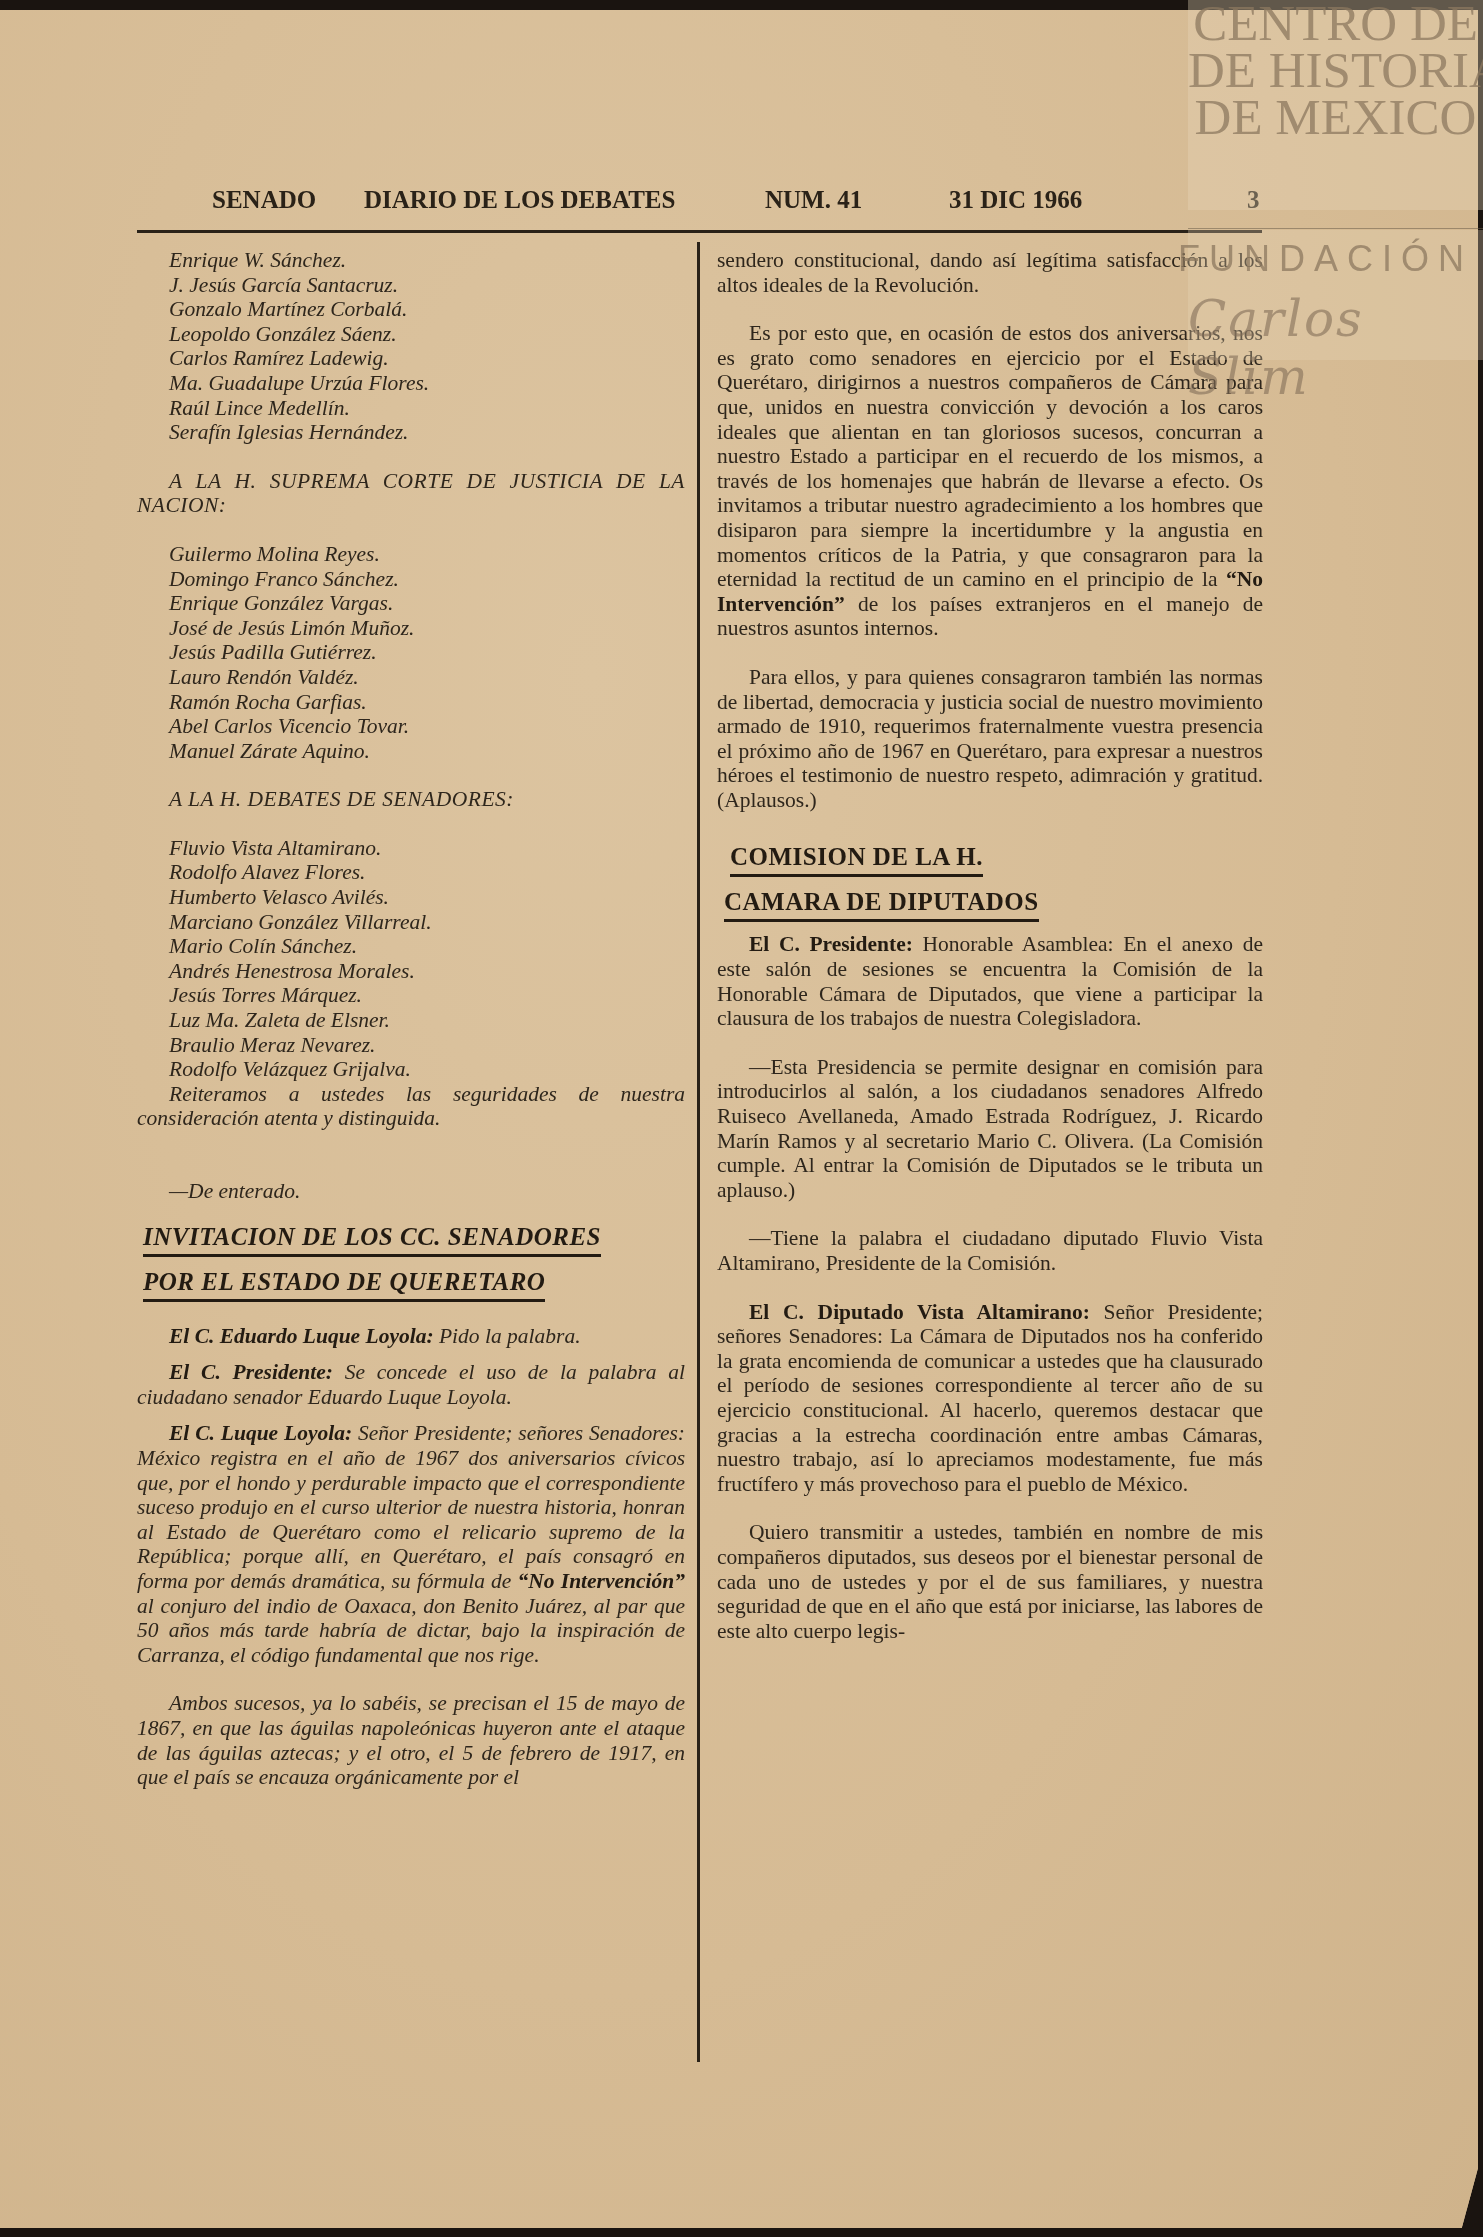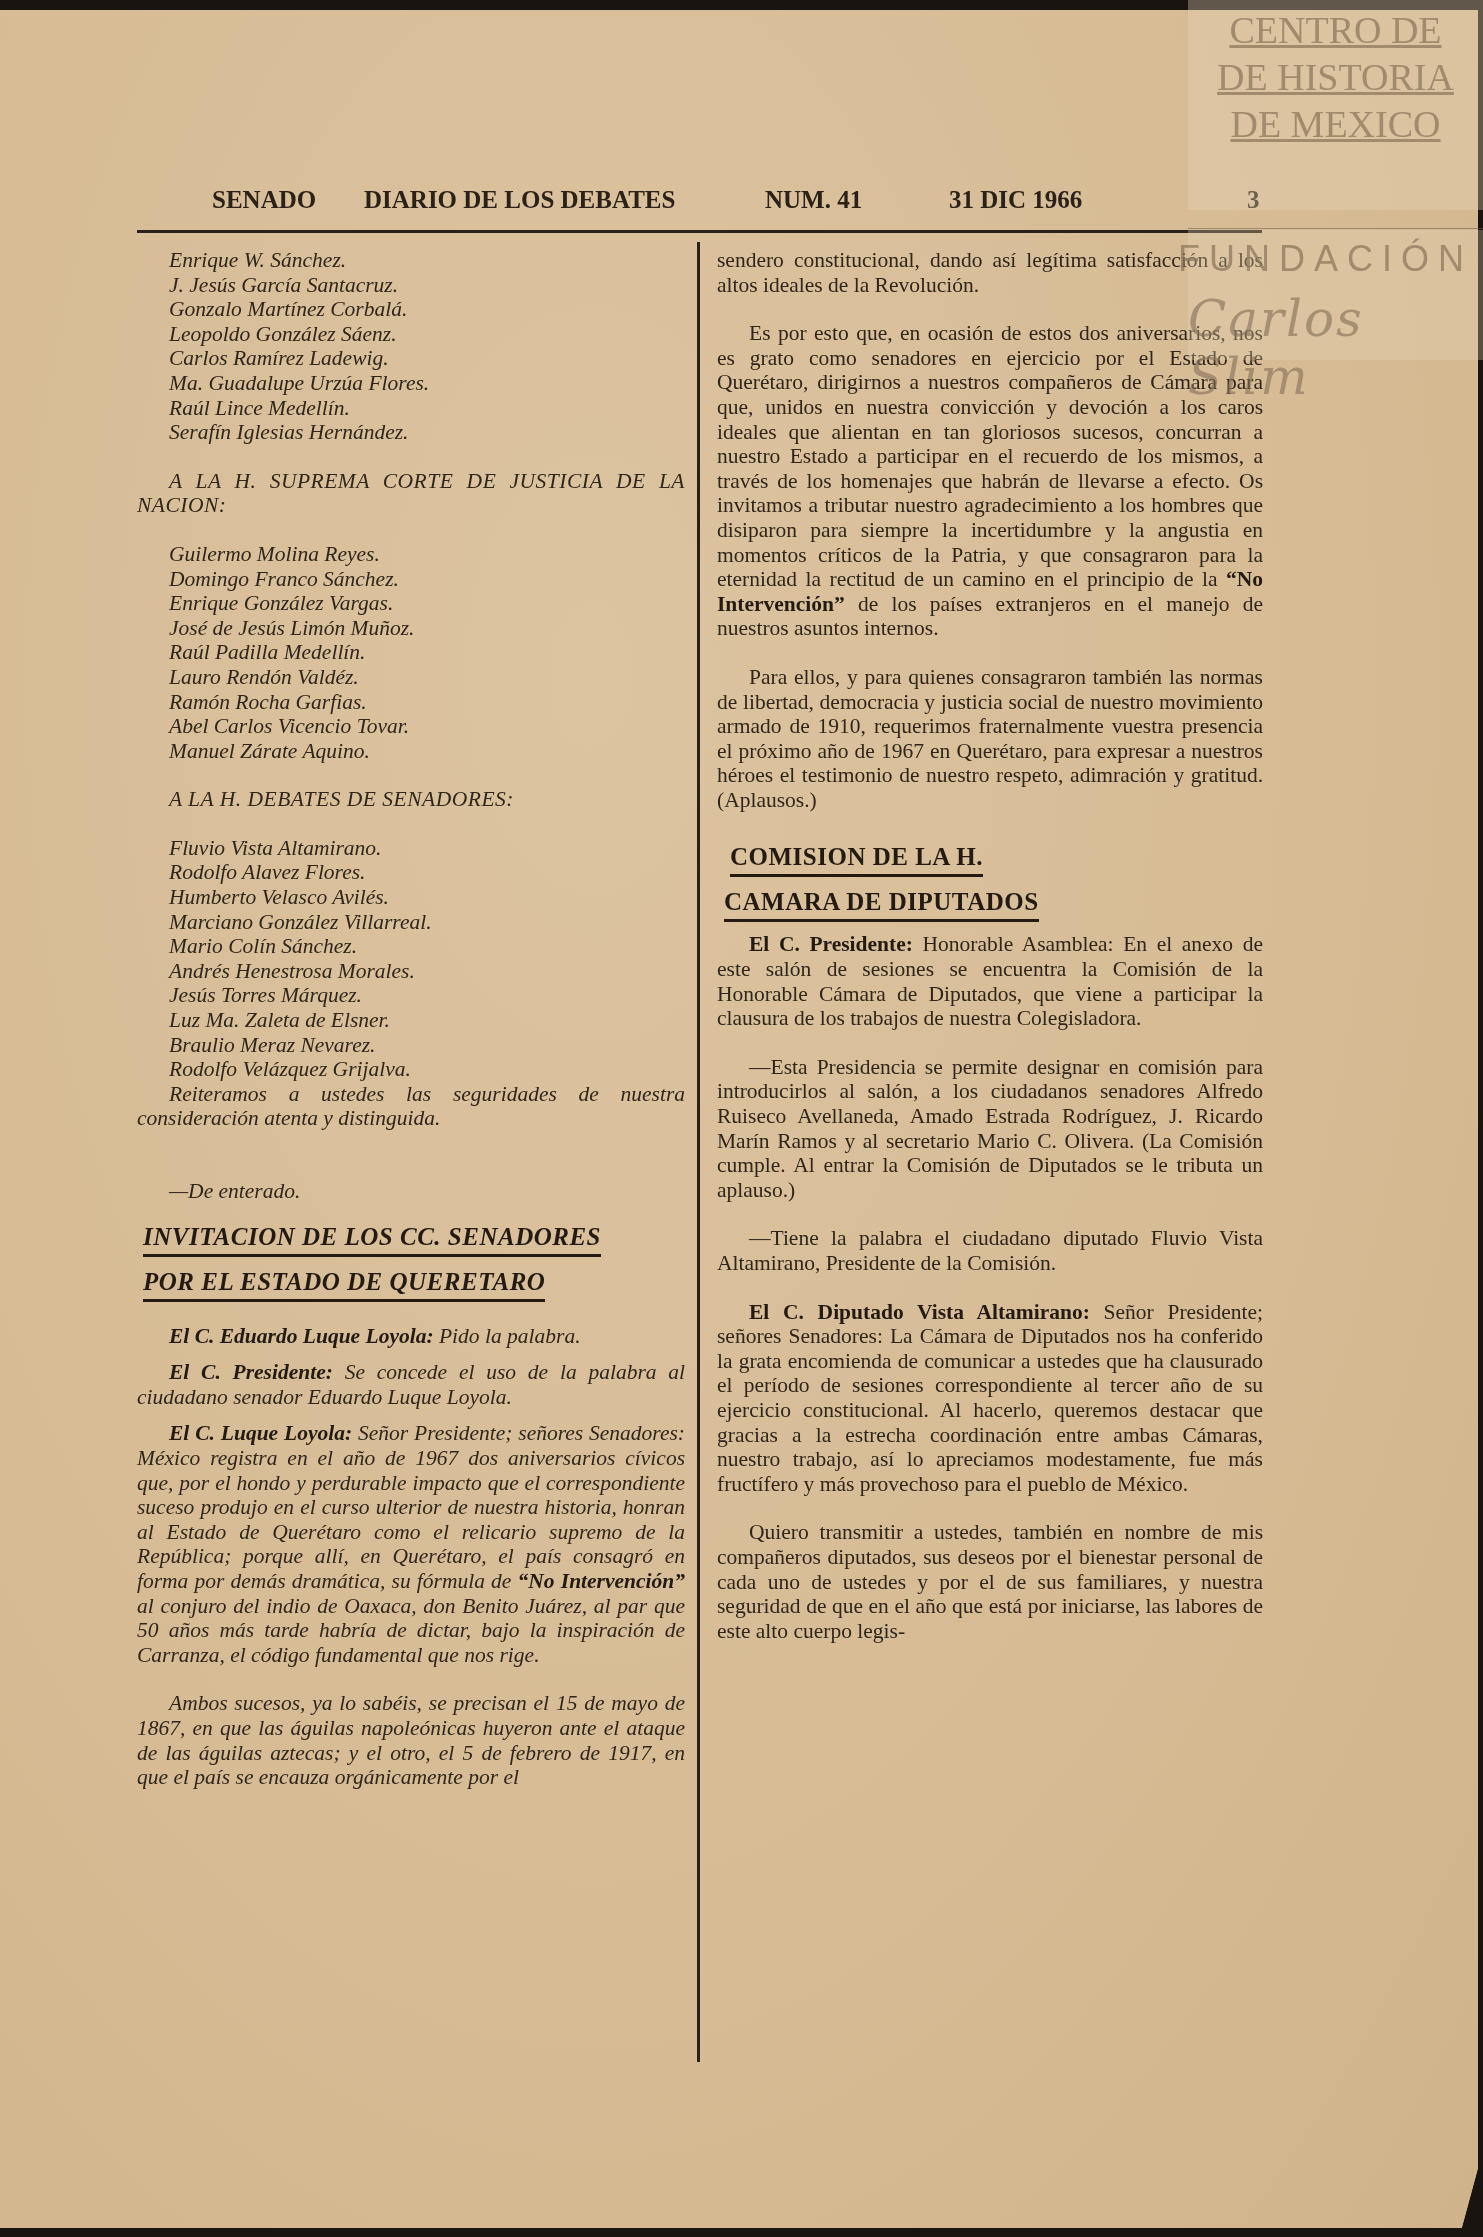--- a/index.html
+++ b/index.html
@@ -37,22 +37,22 @@
   .section-head {
     font-weight: bold; font-size: 25px; line-height: 30px; color: #231b12;
     display: inline-block; border-bottom: 3px solid #231b12; padding-bottom: 2px; margin: 6px 0 10px 6px;
     letter-spacing: 0.5px; white-space: nowrap;
   }
 
   .watermark {
     position: absolute; left: 1188px; top: 0; width: 295px; height: 210px;
     background: rgba(232, 214, 186, 0.35);
     color: rgba(140, 120, 95, 0.75);
-    font-family: "Liberation Serif", serif; font-size: 38px; line-height: 47px; text-align: center;
-    padding-top: 7px; box-sizing: border-box; text-decoration: underline;
+    font-family: "Liberation Serif", serif; font-size: 51px; line-height: 47px; text-align: center;
+    box-sizing: border-box;
   }
   .watermark div { white-space: nowrap; }
   .wm-line { position: absolute; left: 1188px; top: 228px; width: 295px; height: 1px; background: rgba(110,95,75,0.55); }
   .wm-fund {
     position: absolute; left: 1188px; top: 230px; width: 295px; height: 130px;
     background: rgba(232, 214, 186, 0.30);
   }
   .wm-fund .f1 {
     position: absolute; right: 10px; top: 8px; font-family: "Liberation Sans", sans-serif;
     font-size: 36px; letter-spacing: 9px; color: rgba(140,120,95,0.75);
@@ -89,21 +89,21 @@
       <div>Serafín Iglesias Hernández.</div>
     </div>
     <div class="gap"></div>
     <p class="para caps">A LA H. SUPREMA CORTE DE JUSTICIA DE LA NACION:</p>
     <div class="gap"></div>
     <div class="names">
       <div>Guilermo Molina Reyes.</div>
       <div>Domingo Franco Sánchez.</div>
       <div>Enrique González Vargas.</div>
       <div>José de Jesús Limón Muñoz.</div>
-      <div>Raúl Padilla Medellín.</div>
+      <div>Jesús Padilla Gutiérrez.</div>
       <div>Lauro Rendón Valdéz.</div>
       <div>Ramón Rocha Garfias.</div>
       <div>Abel Carlos Vicencio Tovar.</div>
       <div>Manuel Zárate Aquino.</div>
     </div>
     <div class="gap"></div>
     <p class="para caps">A LA H. DEBATES DE SENADORES:</p>
     <div class="gap"></div>
     <div class="names">
       <div>Fluvio Vista Altamirano.</div>

